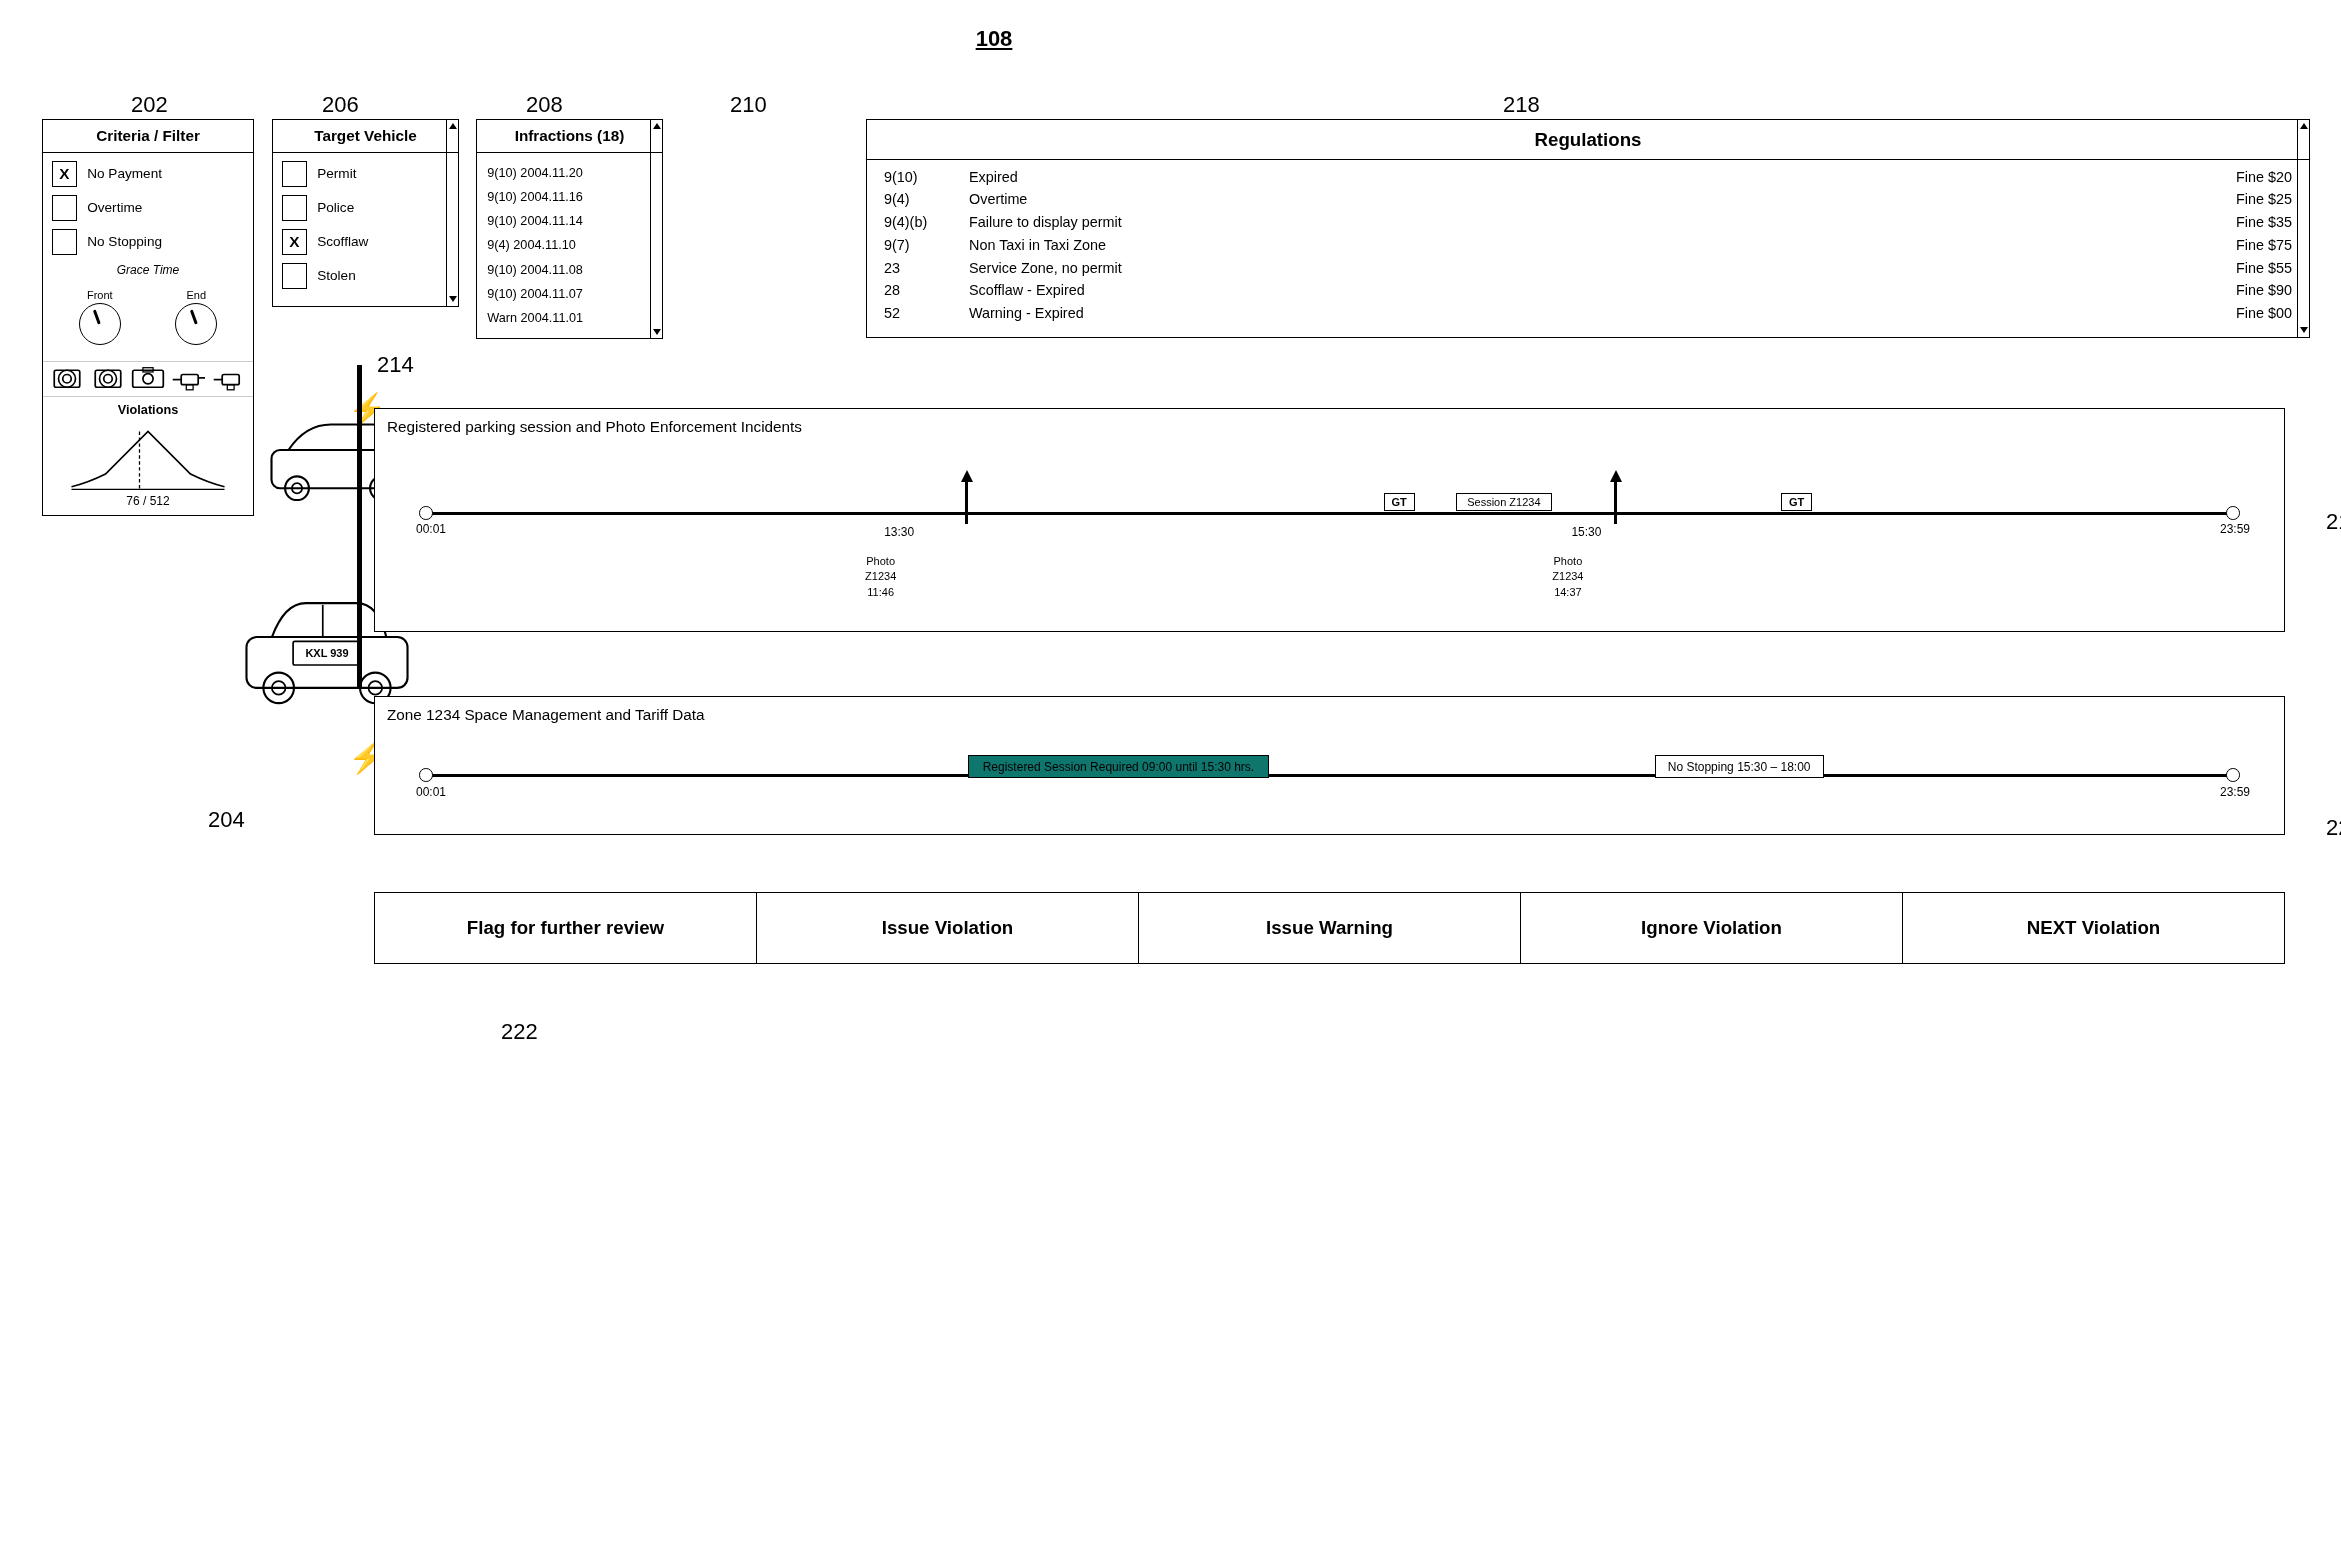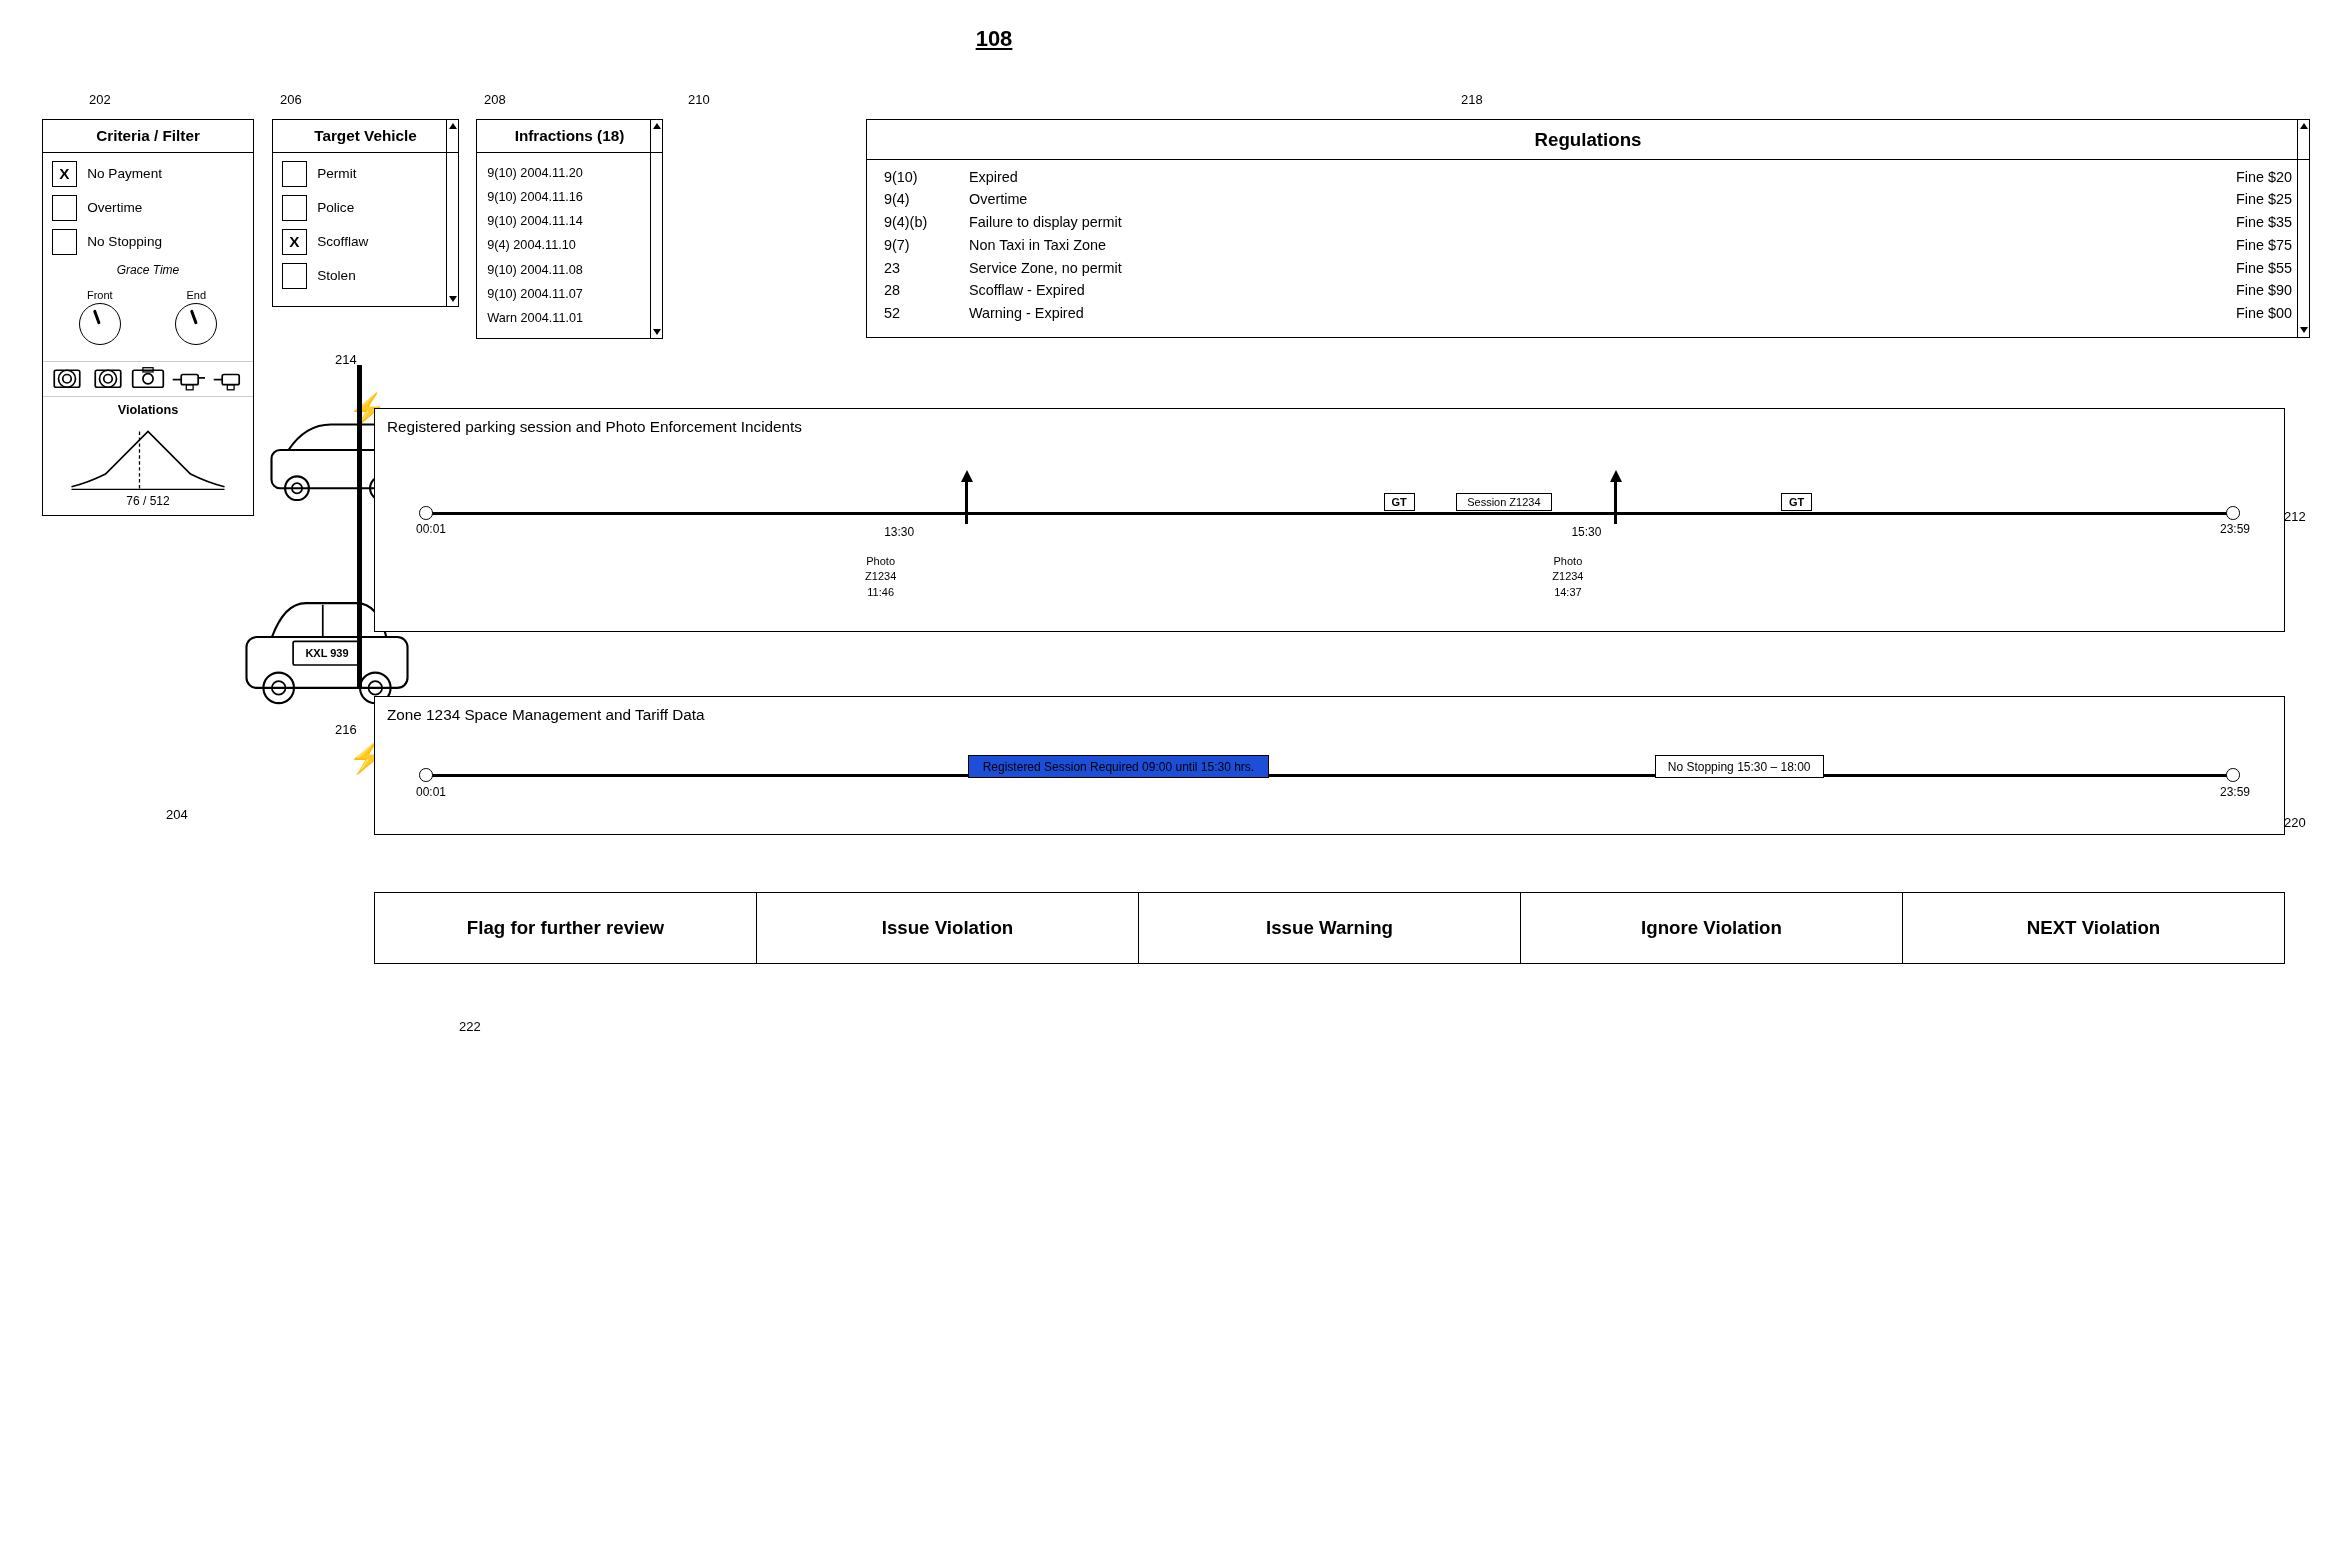--- a/index.html
+++ b/index.html
@@ -27,22 +27,23 @@
       left: 50%;
       transform: translateX(-50%);
       font-size: 22px;
       font-weight: bold;
       text-decoration: underline;
     }
 
     
     .ref-label {
       position: absolute;
-      font-size: 13px;
+      font-size: 22px;
       font-weight: normal;
+      margin-left: 42px;
     }
 
     
     .criteria-panel {
       position: absolute;
       top: 119px;
       left: 42px;
       width: 212px;
       border: 1.7px solid #000;
       background: #fff;
@@ -642,21 +643,21 @@
   <div class="zone-panel">
     <div class="zone-title">Zone 1234 Space Management and Tariff Data</div>
     <div class="zone-timeline-area" style="position:relative; height:102px;">
 
       <div style="position:absolute; top:42px; left:51px; right:51px; height:2.5px; background:#000;">
 
         <div style="position:absolute; left:-6.8px; top:-6px; width:13.6px; height:13.6px; border-radius:50%; border:1.7px solid #000; background:#fff;"></div>
 
         <div style="position:absolute; right:-6.8px; top:-6px; width:13.6px; height:13.6px; border-radius:50%; border:1.7px solid #000; background:#fff;"></div>
 
-        <div style="position:absolute; left:30%; top:-18.7px; border:1.7px solid #000; padding:3.4px 13.6px; background:#1d4ed8; font-size:12px; white-space:nowrap;">Registered Session Required 09:00 until 15:30 hrs.</div>
+        <div style="position:absolute; left:30%; top:-18.7px; border:1.7px solid #000; padding:3.4px 13.6px; background:#0f766e; font-size:12px; white-space:nowrap;">Registered Session Required 09:00 until 15:30 hrs.</div>
 
         <div style="position:absolute; left:68%; top:-18.7px; border:1.7px solid #000; padding:3.4px 12px; background:#fff; font-size:12px; white-space:nowrap;">No Stopping 15:30 – 18:00</div>
       </div>
 
       <div style="position:absolute; top:53px; left:41px; font-size:12px;">00:01</div>
 
       <div style="position:absolute; top:53px; right:34px; font-size:12px;">23:59</div>
 
     </div>
   </div>

